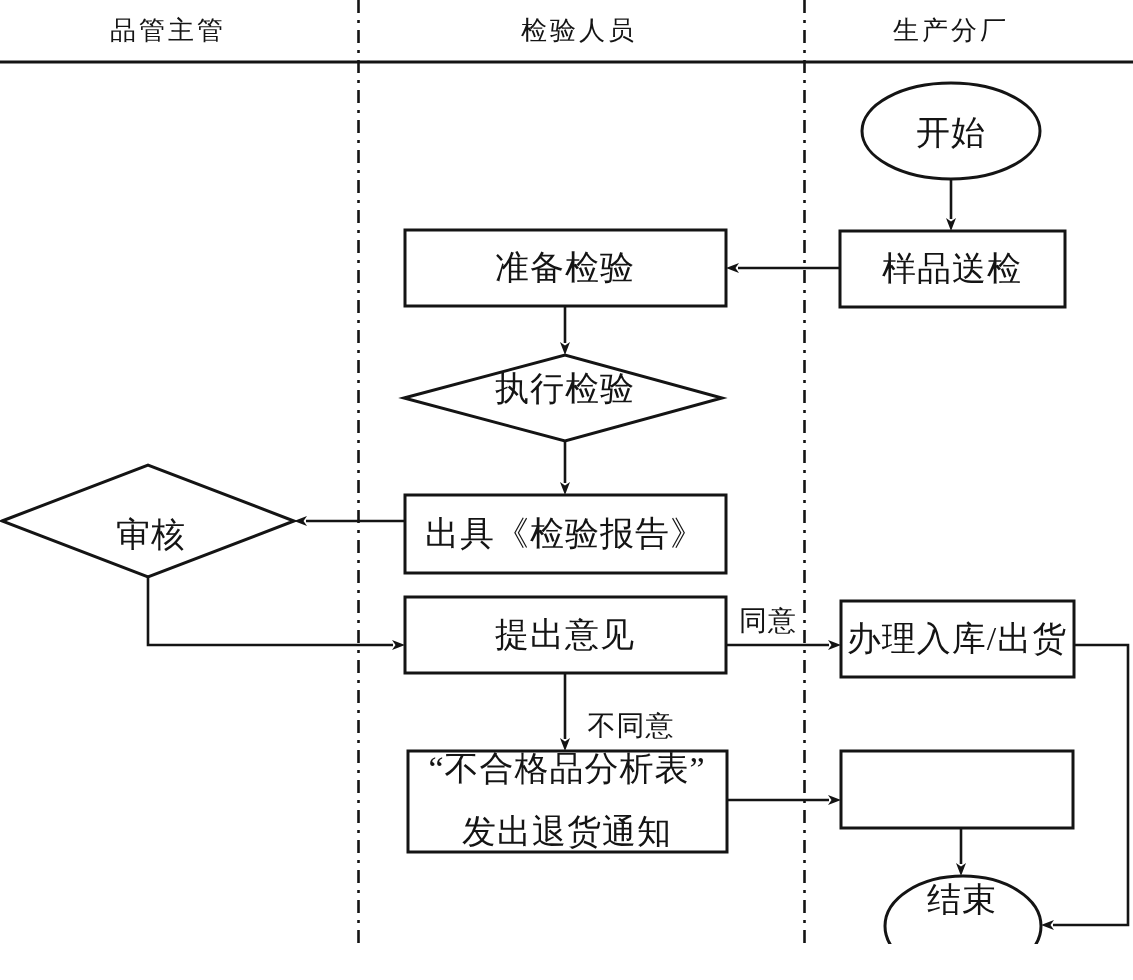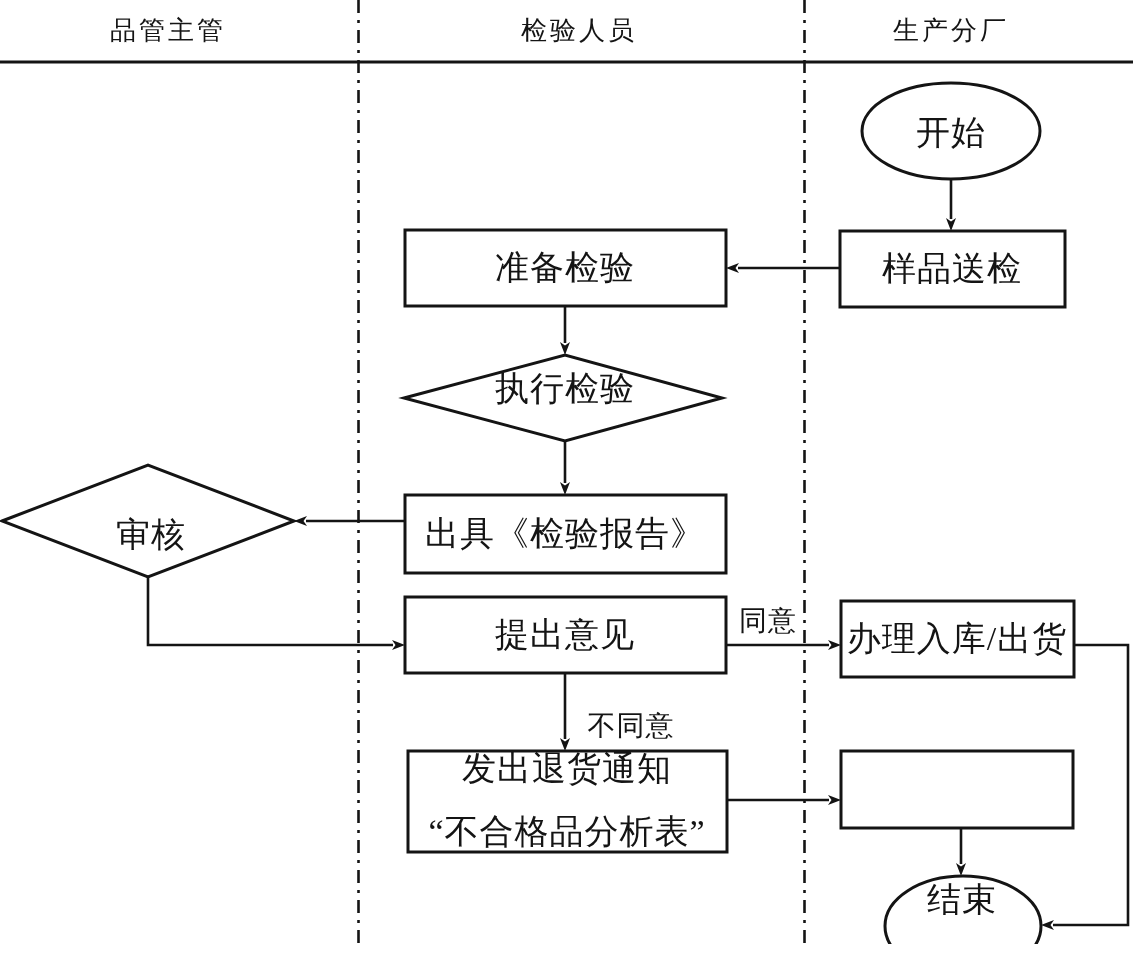--- a/index.html
+++ b/index.html
@@ -73,21 +73,21 @@
 
   <div class="lbl" style="left:951px; top:133px;">开始</div>
   <div class="lbl" style="left:952px; top:269px;">样品送检</div>
   <div class="lbl" style="left:565px; top:268px;">准备检验</div>
   <div class="lbl" style="left:565px; top:389px;">执行检验</div>
   <div class="lbl" style="left:565px; top:534px;">出具《检验报告》</div>
   <div class="lbl" style="left:151px; top:535px;">审核</div>
   <div class="lbl" style="left:565px; top:635px;font-family:Liberation Serif, serif;">提出意见</div>
   <div class="lbl" style="left:957px; top:639px;">办理入库/出货</div>
   <div class="lbl two-line" style="left:567px; top:801px;">
+    <div>“不合格品分析表”</div>
     <div>发出退货通知</div>
-    <div>“不合格品分析表”</div>
   </div>
   <div class="lbl" style="left:962px; top:900px;">结束</div>
 
   <div class="lbl edge-label" style="left:768px; top:621px;">同意</div>
   <div class="lbl edge-label" style="left:631px; top:707px;margin-top:19px;">不同意</div>
 
 </div>
 
 </body></html>

